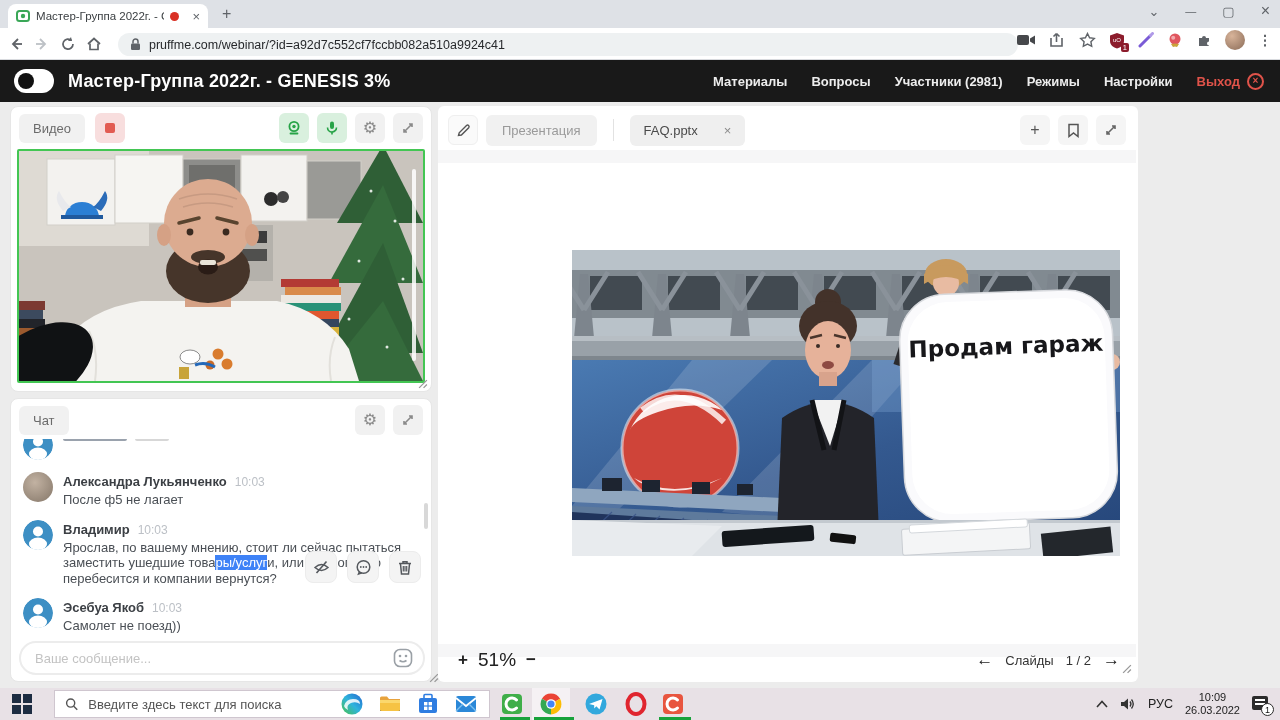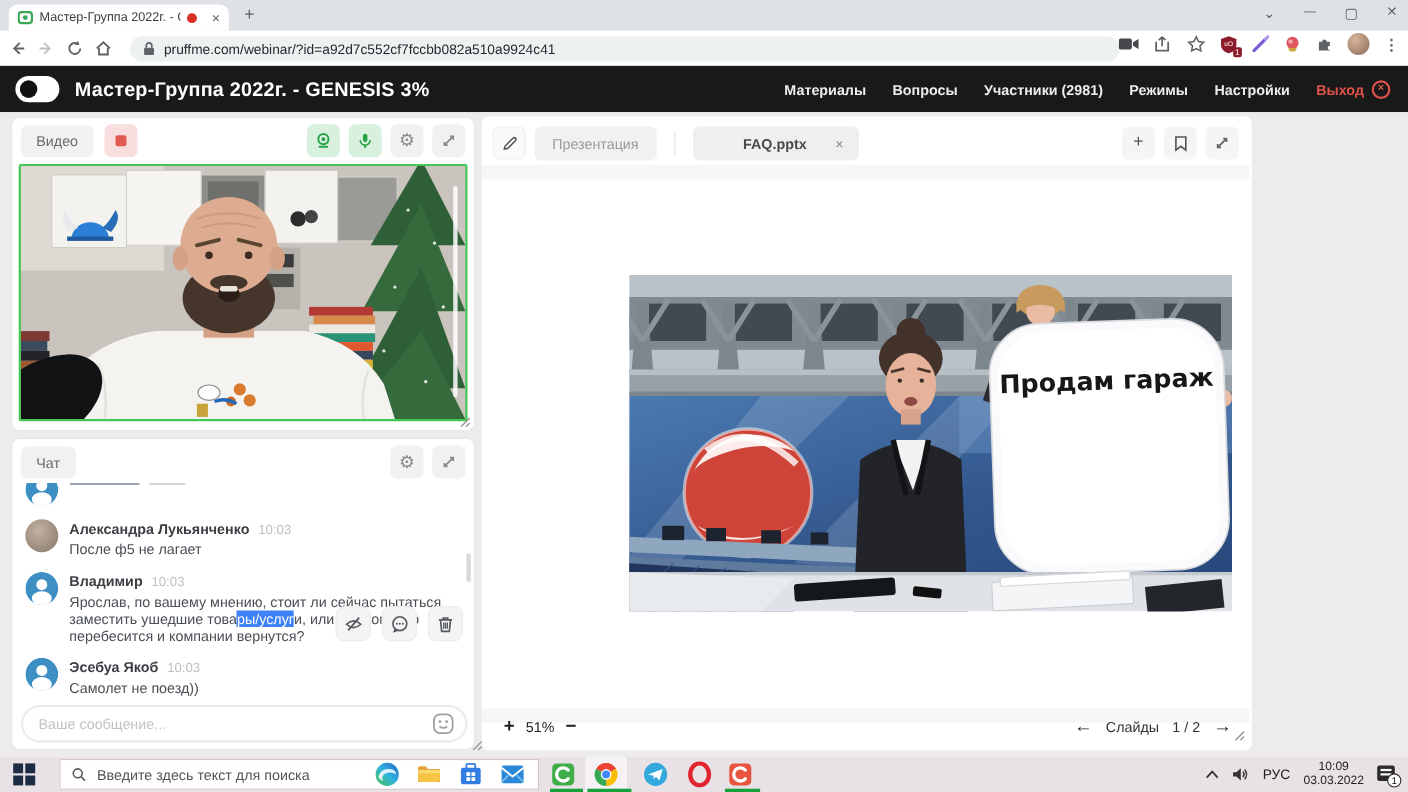--- a/index.html
+++ b/index.html
@@ -68,29 +68,29 @@
   #chat-input::placeholder { color:#c3c3c3; }
   #chat-scroll { position:absolute; right:3px; top:104px; width:4px; height:26px; background:#d8d8d8; border-radius:2px; }
 
   
   #pres { position:absolute; left:438px; top:4px; width:700px; height:576px; background:#fff; border-radius:6px; }
   #pres-tabs { position:absolute; left:10px; top:8px; right:12px; height:32px; display:flex; align-items:center; gap:8px; }
   .ptab { font-size:13px; color:#9a9a9a; background:#f1f1f1; border-radius:6px; padding:8px 16px; white-space:nowrap; }
   .ptab.lighter { background:#fafafa; }
   .vdiv { width:1px; height:22px; background:#e2e2e2; margin:0 8px; }
   #file-tab { display:flex; align-items:center; gap:26px; background:#efefef; border-radius:6px; padding:8px 14px; }
-  #file-tab .fname { font-size:13px; font-weight:bold; color:#4a4a4a;margin-left:32px; }
+  #file-tab .fname { font-size:13px; font-weight:normal; color:#4a4a4a; }
   #file-tab .x { font-size:13px; color:#8a8a8a; }
   #pres-tabs .right { margin-left:auto; display:flex; gap:8px; }
   .tile.pres { background:#f5f5f5; color:#555; font-size:16px; }
   .canvas-strip { position:absolute; left:0; right:2px; height:13px; background:#f6f6f7; }
   #slide { position:absolute; left:134px; top:144px; width:548px; height:306px; }
   #pres-bottom { position:absolute; left:14px; right:18px; top:541px; height:26px; display:flex; align-items:center; }
   .zctl { font-size:17px; color:#222; font-weight:bold; width:22px; text-align:center; }
-  #zoom-val { font-size:13px; color:#222; margin:0 4px; }
+  #zoom-val { font-size:19px; color:#222; margin:0 4px; }
   #pres-bottom .right { margin-left:auto; display:flex; align-items:center; gap:12px; }
   #pres-bottom .nav-arrow { font-size:17px; color:#222; font-weight:bold; }
   #pres-bottom .slides-lb, #pres-bottom .slides-pos { font-size:13px; color:#333; }
 
   .resize-h { position:absolute; width:10px; height:10px; }
 
   
   #taskbar { position:absolute; left:0; top:688px; width:1280px; height:32px; background:#e8e1e6; }
   #start { position:absolute; left:12px; top:6px; width:20px; height:20px; display:grid; grid-template-columns:9px 9px; grid-template-rows:9px 9px; gap:2px; }
   #start span { background:#1d2c42; }
@@ -706,20 +706,20 @@
     <svg width="12" height="8" viewBox="0 0 12 8">
         <path d="M1 7 L6 1.5 L11 7" fill="none" stroke="#333" stroke-width="1.6"></path>
       </svg>
     <svg width="16" height="14" viewBox="0 0 16 14">
         <polygon points="1,5 4,5 8,1.5 8,12.5 4,9 1,9" fill="#333"></polygon>
         <path d="M10 4.5 Q12 7 10 9.5 M11.5 2.5 Q15 7 11.5 11.5" fill="none" stroke="#333" stroke-width="1.3"></path>
       </svg>
     <span class="lang">РУС</span>
     <span class="clock">
       <span style="display:block;">10:09</span>
-      <span style="display:block;">03.03.2022</span>
+      <span style="display:block;">26.03.2022</span>
     </span>
     <span id="notif">
       <span class="pane"></span>
       <span class="badge">1</span>
     </span>
   </div>
 </div>
 
 </body></html>

